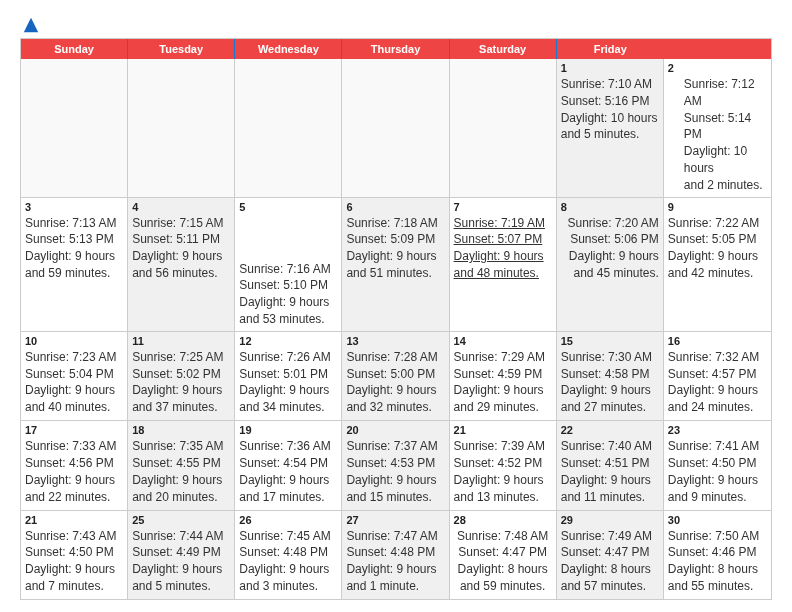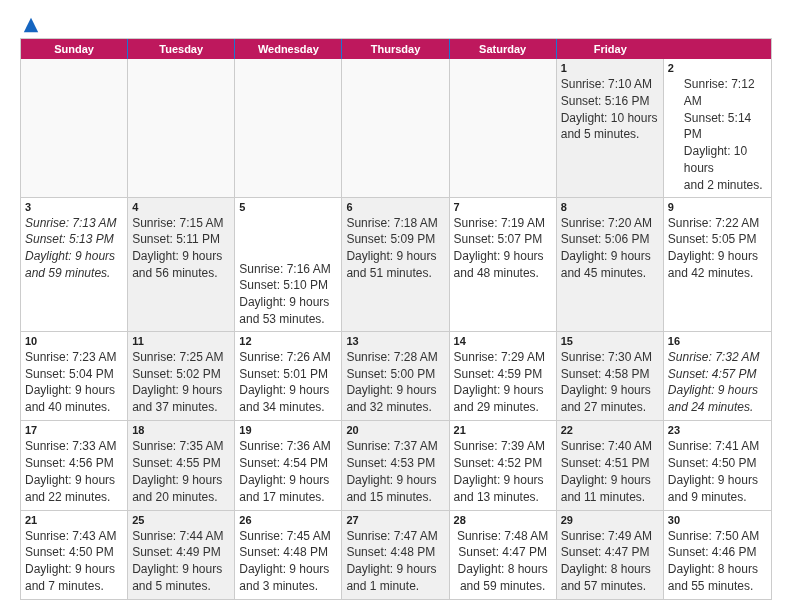--- a/index.html
+++ b/index.html
@@ -56,21 +56,21 @@
     }
     .calendar {
       flex: 1;
       display: flex;
       flex-direction: column;
       border: 1px solid #ccc;
     }
     .cal-header {
       display: grid;
       grid-template-columns: repeat(7, 1fr);
-      background: #be185d;
+      background: #ef4444;
     }
     .cal-header-cell {
       color: #fff;
       font-size: 11px;
       font-weight: bold;
       text-align: center;
       padding: 4px 2px;
       border-right: 1px solid #1976d2;
     }
     .cal-header-cell:last-child { border-right: none; }
@@ -156,21 +156,21 @@
             <div class="day-num">2</div>
             <div class="day-info" style="white-space: pre-line; margin-left: 16px;">Sunrise: 7:12 AM
 Sunset: 5:14 PM
 Daylight: 10 hours
 and 2 minutes.</div>
           </div>
         </div>
         <div class="cal-row">
           <div class="cal-cell">
             <div class="day-num">3</div>
-            <div class="day-info" style="white-space: pre-line; font-style: italic;">Sunrise: 7:13 AM
+            <div class="day-info" style="white-space: pre-line;">Sunrise: 7:13 AM
 Sunset: 5:13 PM
 Daylight: 9 hours
 and 59 minutes.</div>
           </div>
           <div class="cal-cell shaded">
             <div class="day-num">4</div>
             <div class="day-info" style="white-space: pre-line;">Sunrise: 7:15 AM
 Sunset: 5:11 PM
 Daylight: 9 hours
 and 56 minutes.</div>
@@ -184,28 +184,28 @@
           </div>
           <div class="cal-cell shaded">
             <div class="day-num">6</div>
             <div class="day-info" style="white-space: pre-line;">Sunrise: 7:18 AM
 Sunset: 5:09 PM
 Daylight: 9 hours
 and 51 minutes.</div>
           </div>
           <div class="cal-cell">
             <div class="day-num">7</div>
-            <div class="day-info" style="white-space: pre-line;">Sunrise: 7:19 AM
+            <div class="day-info" style="white-space: pre-line; text-decoration: underline;">Sunrise: 7:19 AM
 Sunset: 5:07 PM
 Daylight: 9 hours
 and 48 minutes.</div>
           </div>
           <div class="cal-cell shaded">
             <div class="day-num">8</div>
-            <div class="day-info" style="white-space: pre-line;">Sunrise: 7:20 AM
+            <div class="day-info" style="white-space: pre-line; text-align: right;">Sunrise: 7:20 AM
 Sunset: 5:06 PM
 Daylight: 9 hours
 and 45 minutes.</div>
           </div>
           <div class="cal-cell">
             <div class="day-num">9</div>
             <div class="day-info" style="white-space: pre-line;">Sunrise: 7:22 AM
 Sunset: 5:05 PM
 Daylight: 9 hours
 and 42 minutes.</div>
@@ -249,21 +249,21 @@
           </div>
           <div class="cal-cell shaded">
             <div class="day-num">15</div>
             <div class="day-info" style="white-space: pre-line;">Sunrise: 7:30 AM
 Sunset: 4:58 PM
 Daylight: 9 hours
 and 27 minutes.</div>
           </div>
           <div class="cal-cell">
             <div class="day-num">16</div>
-            <div class="day-info" style="white-space: pre-line; font-style: italic;">Sunrise: 7:32 AM
+            <div class="day-info" style="white-space: pre-line;">Sunrise: 7:32 AM
 Sunset: 4:57 PM
 Daylight: 9 hours
 and 24 minutes.</div>
           </div>
         </div>
         <div class="cal-row">
           <div class="cal-cell">
             <div class="day-num">17</div>
             <div class="day-info" style="white-space: pre-line;">Sunrise: 7:33 AM
 Sunset: 4:56 PM

